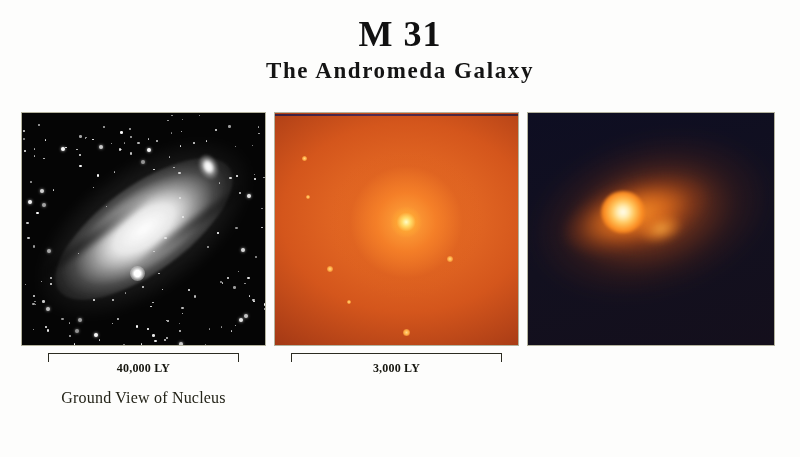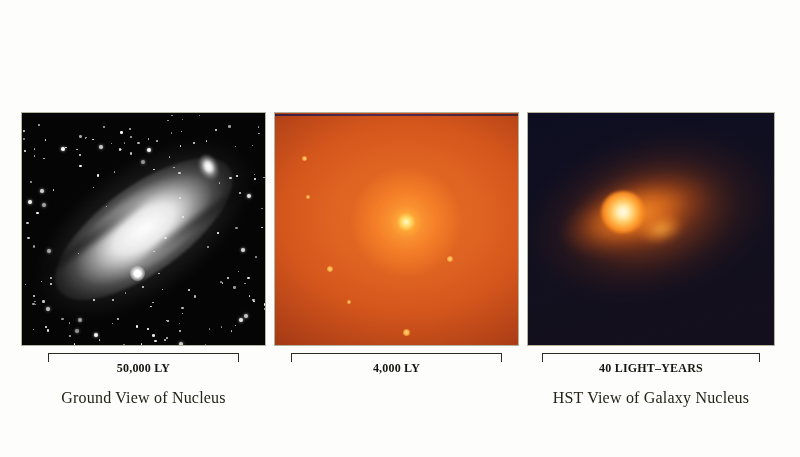--- a/index.html
+++ b/index.html
@@ -275,20 +275,24 @@
   }
   .caption-slot.c1 { left: 22px;  width: 243px; }
   .caption-slot.c2 { left: 275px; width: 243px; }
   .caption-slot.c3 { left: 528px; width: 246px; }
 </style>
 </head>
 <body>
 
 <div class="poster">
 
+  <div class="title-block">
+    <div class="main-title">M 31</div>
+    <div class="sub-title">The Andromeda Galaxy</div>
+  </div>
 
   <div class="panels">
 
     <div class="panel-slot p1">
       <div class="image-frame">
         <div class="sky">
           <div class="galaxy-halo"></div>
           <div class="galaxy-disk"></div>
           <div class="galaxy-dust"></div>
           <div class="companion"></div>
@@ -474,33 +478,26 @@
           <div class="hst-nucleus"></div>
         </div>
       </div>
     </div>
 
   </div>
 
   <div class="caption-slot c1">
     <div class="scale-row">
       <div class="scalebar" style="left:26px; right:26px;"></div>
-      <div class="scale-label">50,000 LY</div>
+      <div class="scale-label">40,000 LY</div>
     </div>
     <div class="panel-caption">Ground View of Nucleus</div>
   </div>
 
   <div class="caption-slot c2">
     <div class="scale-row">
       <div class="scalebar" style="left:16px; right:16px;"></div>
-      <div class="scale-label">4,000 LY</div>
+      <div class="scale-label">3,000 LY</div>
     </div>
   </div>
 
-  <div class="caption-slot c3">
-    <div class="scale-row">
-      <div class="scalebar" style="left:14px; right:14px;"></div>
-      <div class="scale-label">40 LIGHT–YEARS</div>
-    </div>
-    <div class="panel-caption">HST View of Galaxy Nucleus</div>
-  </div>
 
 </div>
 
 </body></html>

